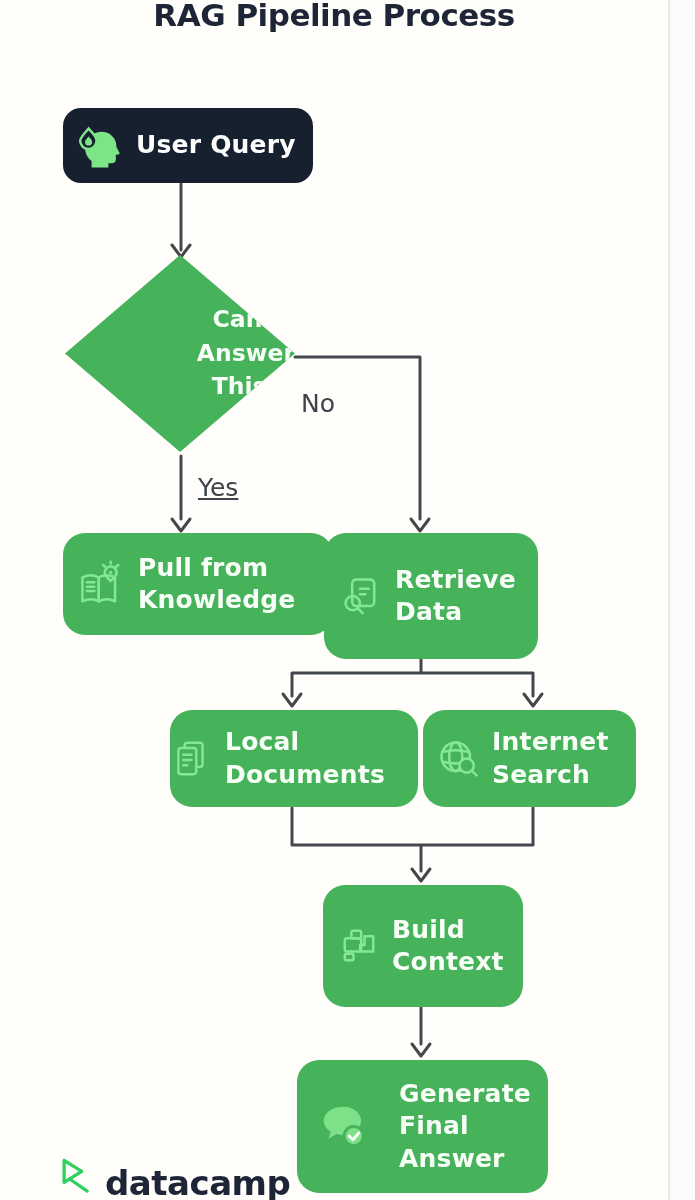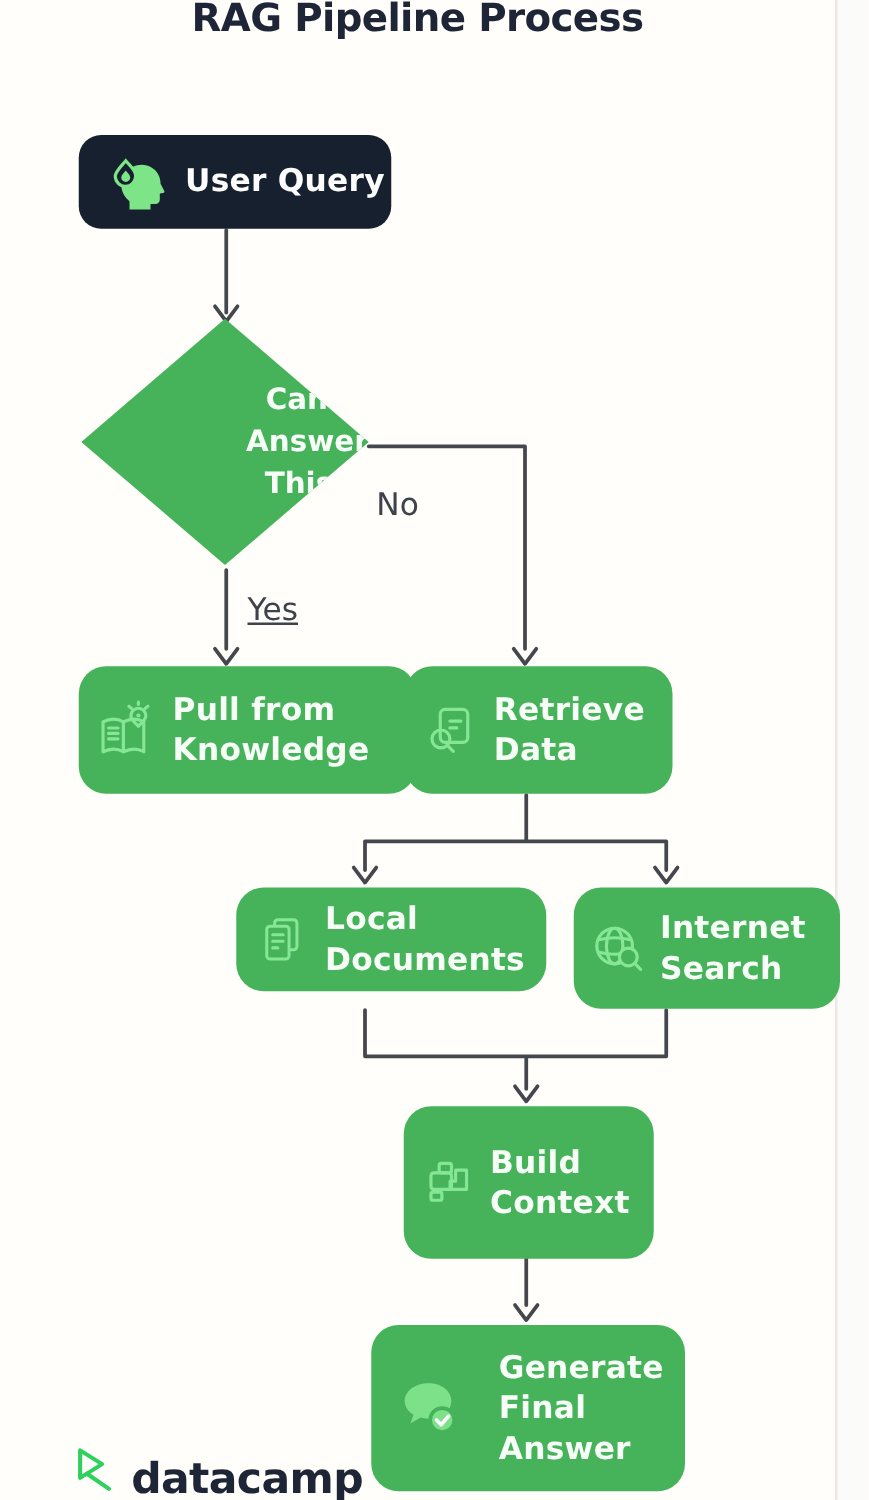--- a/index.html
+++ b/index.html
@@ -73,21 +73,21 @@
     </g>
     <g>
       <path d="M421 984 V1044"></path>
         <polyline points="412,1044 421,1056 430,1044"></polyline>
     </g>
   </svg>
 
   <div class="edge-label" style="left:301px;top:377px;">No</div>
   <div class="edge-label" style="left:198px;top:461px;text-decoration:underline;">Yes</div>
 
-  <div class="pill" style="left:63px;top:108px;width:250px;height:75px;padding-left:25px;gap:12px;">
+  <div class="pill" style="left:63px;top:108px;width:250px;height:75px;padding-left:13px;gap:12px;">
     <svg class="ficon" width="48" height="48" viewBox="0 0 40 40">
       <path fill="#7ee488" d="M13 38 V32.5 C7.8 28.6 6.2 21.8 8.8 16.2 C11.6 10.2 18.4 6.9 24.6 8.6 C30.2 10.1 33.9 15.2 33.7 20.8 L36.2 25.6 C36.5 26.2 36.1 26.9 35.4 27 L33.2 27.3 V31.5 C33.2 33.1 31.9 34.3 30.3 34.3 L27 34.3 V38 Z"></path>
       <path fill="#16202e" stroke="#7ee488" stroke-width="2.1" d="M10.5 5.5 C13.3 9.1 17.1 11.5 17.1 15.7 A6.8 6.8 0 0 1 3.5 15.7 C3.5 12.9 6.9 9.7 10.5 5.5 Z"></path>
       <path fill="#7ee488" d="M10.5 12 C11.9 13.8 13.5 15 13.5 16.6 A3 3 0 0 1 7.5 16.6 C7.5 15.2 9 13.8 10.5 12 Z"></path>
     </svg>
     <span class="lbl">User Query</span>
   </div>
 
   <div class="diamond">
     <span class="lbl">Can I
@@ -101,42 +101,42 @@
       <path d="M35 16 C30.5 13.5 25 13.5 20 16 V38 C25 35.5 30.5 35.5 35 38 Z"></path>
       <path d="M9 20.5 H16 M9 24.5 H16 M9 28.5 H16"></path>
       <path d="M31 6 a5.5 5.5 0 0 1 5.5 5.5 c0 3.2 -3 4.8 -5.5 7.8 c-2.5 -3 -5.5 -4.6 -5.5 -7.8 A5.5 5.5 0 0 1 31 6 Z"></path>
       <circle cx="31" cy="11.3" r="1.5" fill="var(--icon-green)" stroke="none"></circle>
       <path d="M24 4.5 L26 6.2 M38 4.5 L36 6.2 M31 1.5 V3.2"></path>
     </svg>
     <span class="lbl">Pull from
 Knowledge</span>
   </div>
 
-  <div class="gbox" style="left:324px;top:533px;width:214px;height:102px;padding-left:15px;gap:12px;">
+  <div class="gbox" style="left:324px;top:533px;width:214px;height:126px;padding-left:15px;gap:12px;">
     <svg class="oicon" width="44" height="44" viewBox="0 0 40 40">
       <rect x="12" y="5" width="20" height="24" rx="3.5"></rect>
       <path d="M19 13.5 H27 M19 18.5 H24"></path>
       <circle cx="12.5" cy="26.5" r="6.5"></circle>
       <path d="M17.2 31.2 L21.5 35.5"></path>
     </svg>
     <span class="lbl">Retrieve
 Data</span>
   </div>
 
-  <div class="gbox" style="left:189px;top:710px;width:248px;height:83px;padding-left:16px;gap:13px;">
+  <div class="gbox" style="left:170px;top:710px;width:248px;height:97px;gap:13px;">
     <svg class="oicon" width="42" height="42" viewBox="0 0 40 40">
       <rect x="14" y="4.5" width="17" height="23" rx="2.5"></rect>
       <rect x="8" y="9.5" width="17" height="25" rx="2.5" fill="var(--node-green)"></rect>
       <path d="M12.5 16 H20.5 M12.5 21 H20.5 M12.5 26 H16.5"></path>
     </svg>
     <span class="lbl">Local
 Documents</span>
   </div>
 
-  <div class="gbox" style="left:459px;top:710px;width:213px;height:97px;padding-left:13px;gap:10px;">
+  <div class="gbox" style="left:423px;top:710px;width:213px;height:97px;padding-left:13px;gap:10px;">
     <svg class="oicon" width="46" height="46" viewBox="0 0 42 42">
       <circle cx="18" cy="19" r="13"></circle>
       <ellipse cx="18" cy="19" rx="6" ry="13"></ellipse>
       <path d="M6.5 14.5 Q18 11.5 29.5 14.5 M6.5 23.5 Q18 26.5 29.5 23.5"></path>
       <circle cx="28" cy="27" r="6.5" fill="var(--node-green)"></circle>
       <path d="M32.6 31.6 L37 36"></path>
     </svg>
     <span class="lbl">Internet
 Search</span>
   </div>

